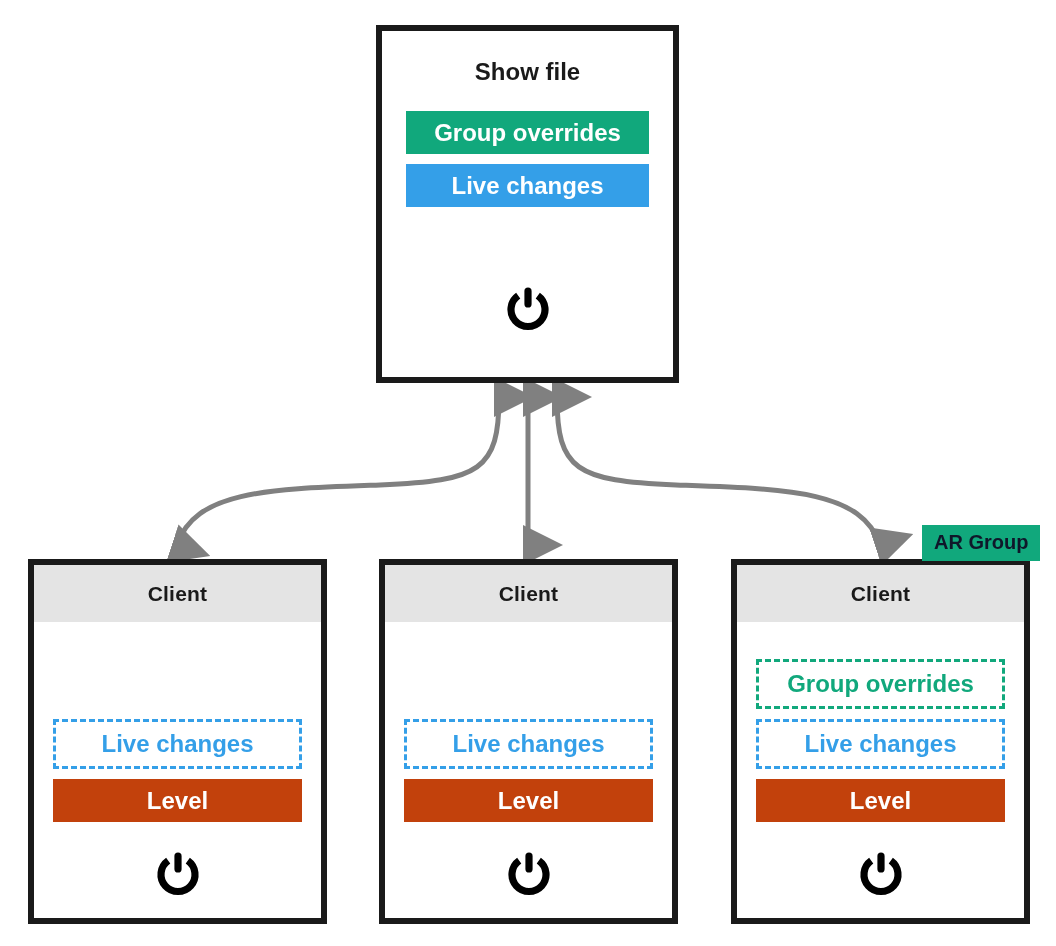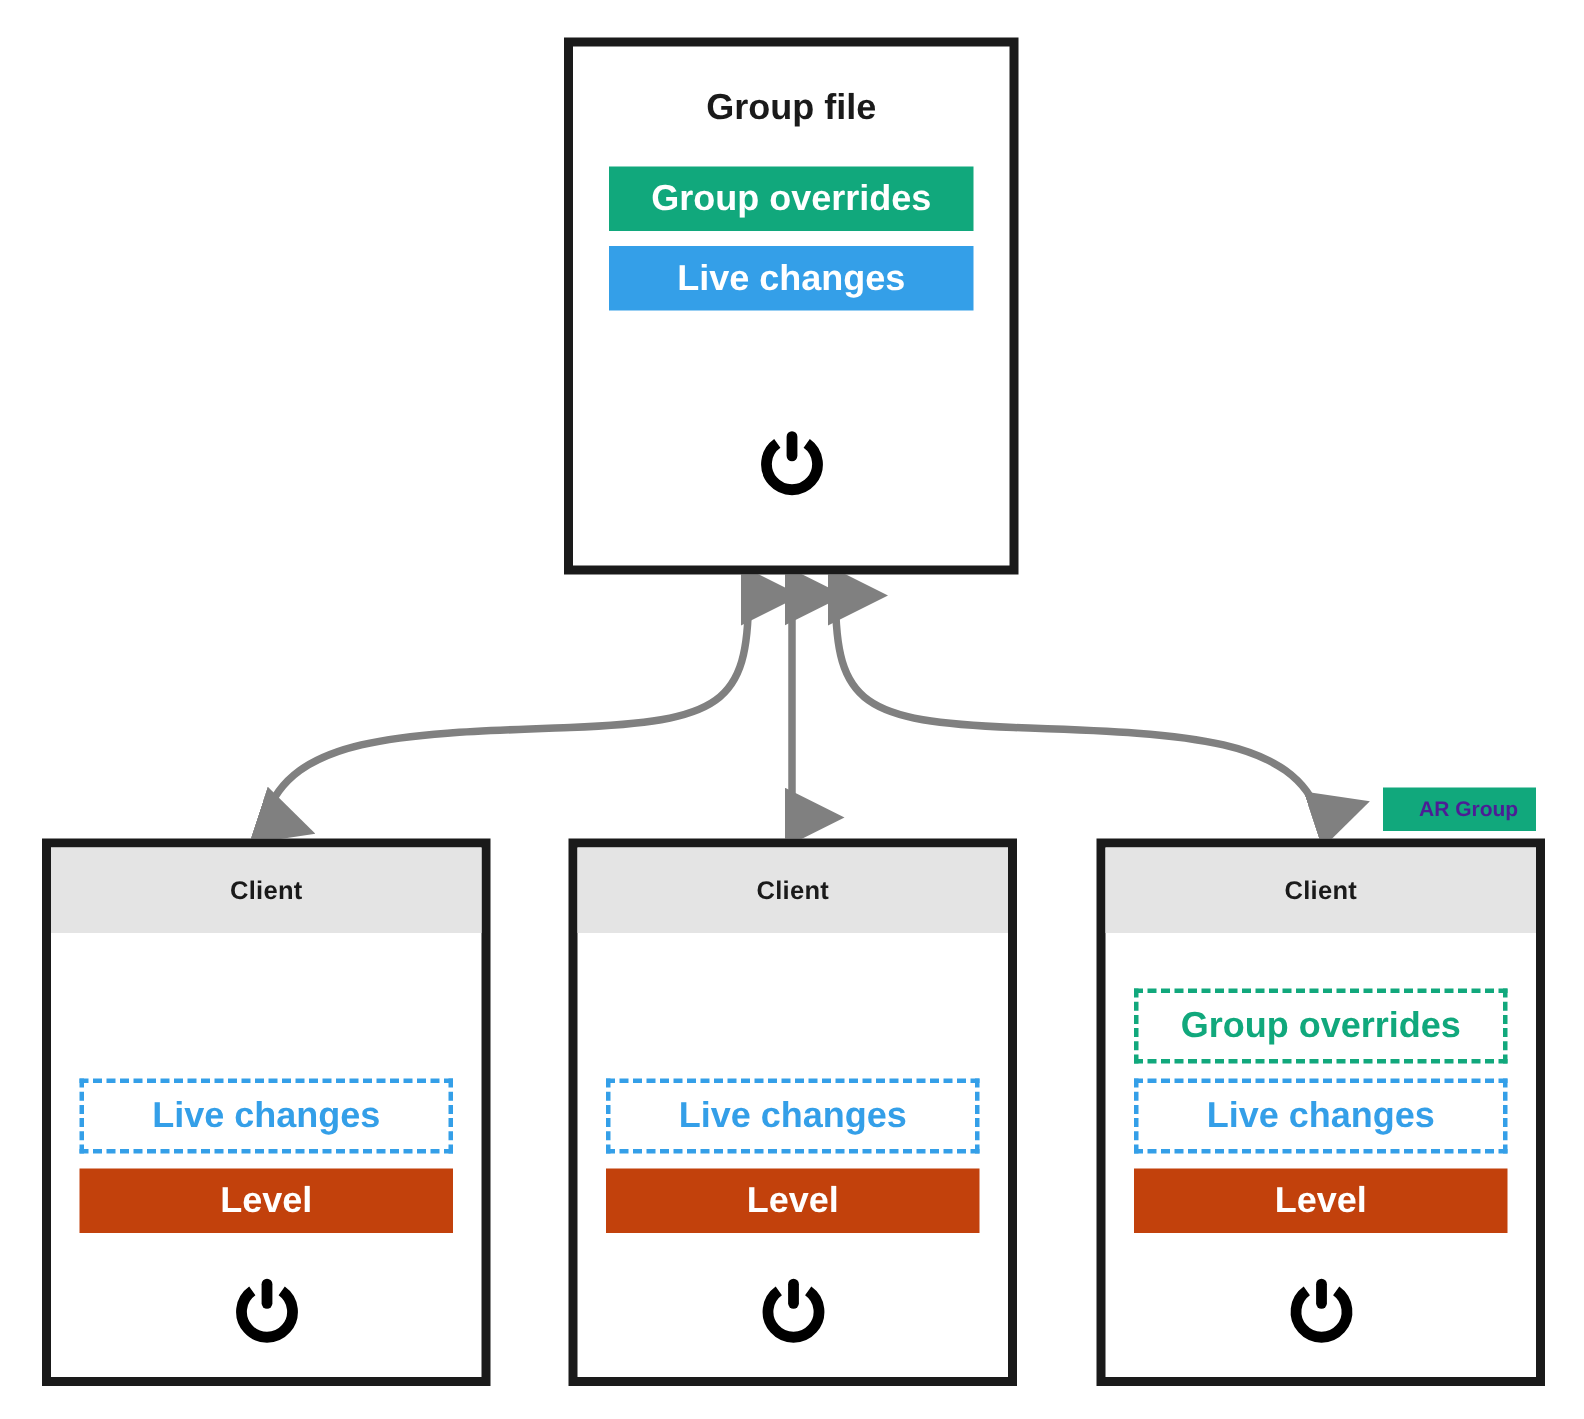--- a/index.html
+++ b/index.html
@@ -88,21 +88,21 @@
   .dashed-blue {
     border: 3px dashed #349fe8;
     color: #349fe8;
   }
 
   
   .client-node { top: 559px; width: 299px; height: 365px; }
   #client-node-1 { left: 28px; }
   #client-node-2 { left: 379px; }
   #client-node-3 { left: 731px; }
-  .client-node .node-header { height: 57px; line-height: 57px; font-size: 17px; }
+  .client-node .node-header { height: 57px; line-height: 57px; font-size: 21px; }
   .client-node .node-body { height: 296px; padding: 0 19px; }
 
   .client-slots {
     position: absolute;
     left: 19px;
     right: 19px;
     bottom: 96px;
   }
 
   
@@ -115,24 +115,24 @@
   }
   #server-node .power-icon { bottom: 18px; }
   .client-node .power-icon { bottom: 22px; }
 
   
   #ar-group-badge {
     position: absolute;
     left: 922px;
     top: 525px;
     background: #11a87c;
-    color: #4c1d95;
-    font-weight: bold;
-    font-size: 14px;
-    padding: 6px 12px 7px 24px;
+    color: #0f172a;
+    font-weight: bold;
+    font-size: 20px;
+    padding: 6px 12px 7px 12px;
     z-index: 8;
     white-space: nowrap;
   }
 
   
   #arrows-layer {
     position: absolute;
     left: 0; top: 0;
     width: 1056px;
     height: 946px;
@@ -157,21 +157,21 @@
 
     <path d="M 499,397 C 499,470 480,481 380,485 C 270,489 195,490 177,545" fill="none" stroke="#808080" stroke-width="5" stroke-linecap="butt" marker-start="url(#arrow-up)" marker-end="url(#arrow-down)"></path>
 
     <path d="M 528,397 L 528,545" fill="none" stroke="#808080" stroke-width="5" stroke-linecap="butt" marker-start="url(#arrow-up)" marker-end="url(#arrow-down)"></path>
 
     <path d="M 557,397 C 557,470 576,481 676,485 C 786,489 862,490 880,545" fill="none" stroke="#808080" stroke-width="5" stroke-linecap="butt" marker-start="url(#arrow-up)" marker-end="url(#arrow-down)"></path>
   </svg>
 
   <div id="server-node" class="node">
     <div class="node-body">
-      <div class="plain-label">Group file</div>
+      <div class="plain-label">Show file</div>
       <div class="chip chip-green chip-gap-top">Group overrides</div>
       <div class="chip chip-blue chip-gap-small">Live changes</div>
       <div class="power-icon">
         <svg width="46" height="46" viewBox="0 0 46 46" xmlns="http://www.w3.org/2000/svg" aria-hidden="true">
           <path d="M13.2 10.6 A17 17 0 1 0 32.8 10.6" fill="none" stroke="#000000" stroke-width="7.2" stroke-linecap="butt"></path>
           <rect x="19.4" y="2.5" width="7.2" height="20" rx="3.6" fill="#000000"></rect>
         </svg>
       </div>
     </div>
   </div>

